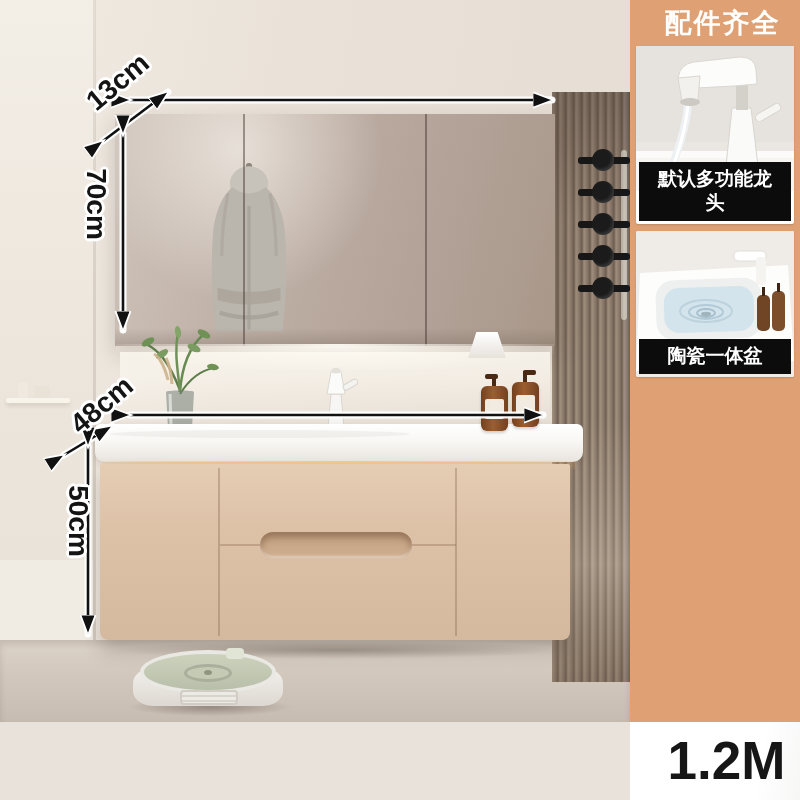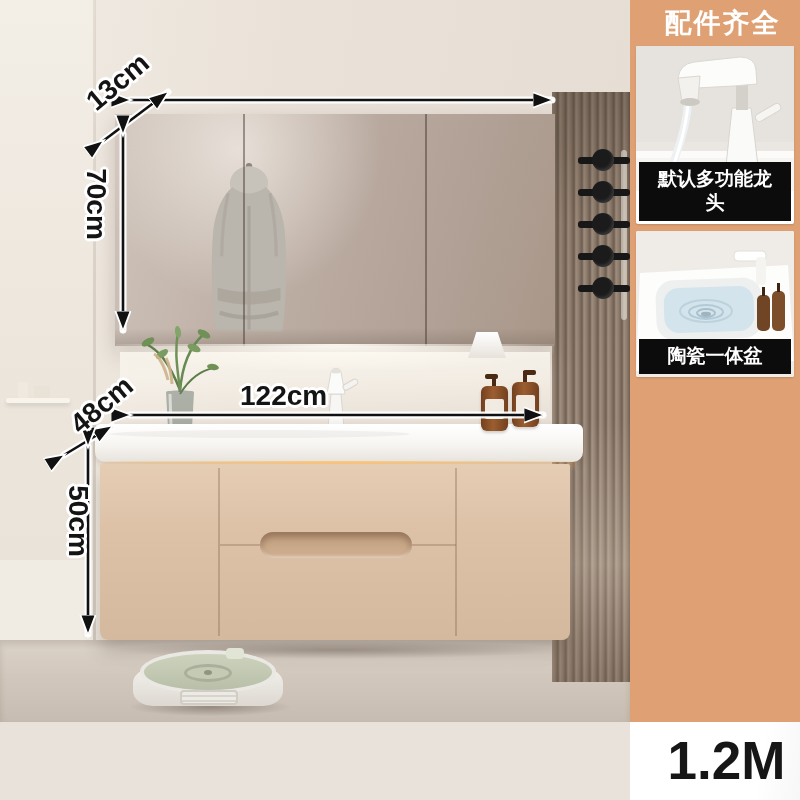--- a/index.html
+++ b/index.html
@@ -248,21 +248,20 @@
         <line x1="103" y1="141" x2="168" y2="92"></line>
         <line x1="123" y1="134" x2="123" y2="330"></line>
         <line x1="130" y1="415" x2="543" y2="415"></line>
         <line x1="64" y1="455" x2="112" y2="426"></line>
         <line x1="88" y1="446" x2="88" y2="634"></line>
       </g>
     </svg>
 
     <div class="dim-label rot-ccw" style="left:82px; top:66px;">13cm</div>
     <div class="dim-label rot-cw" style="left:60px; top:188px;">70cm</div>
-    <div class="dim-label" style="left:240px; top:380px;">122cm</div>
     <div class="dim-label rot-ccw" style="left:66px; top:389px;">48cm</div>
     <div class="dim-label rot-cw" style="left:42px; top:505px;">50cm</div>
   </div>
 
   <div class="sidebar">
     <div class="sidebar-header">配件齐全</div>
 
     <div class="card" style="top:46px; height:178px;">
       <svg viewBox="0 0 158 145" width="158" height="145">
         <rect width="158" height="145" fill="#eae7e2"></rect>

